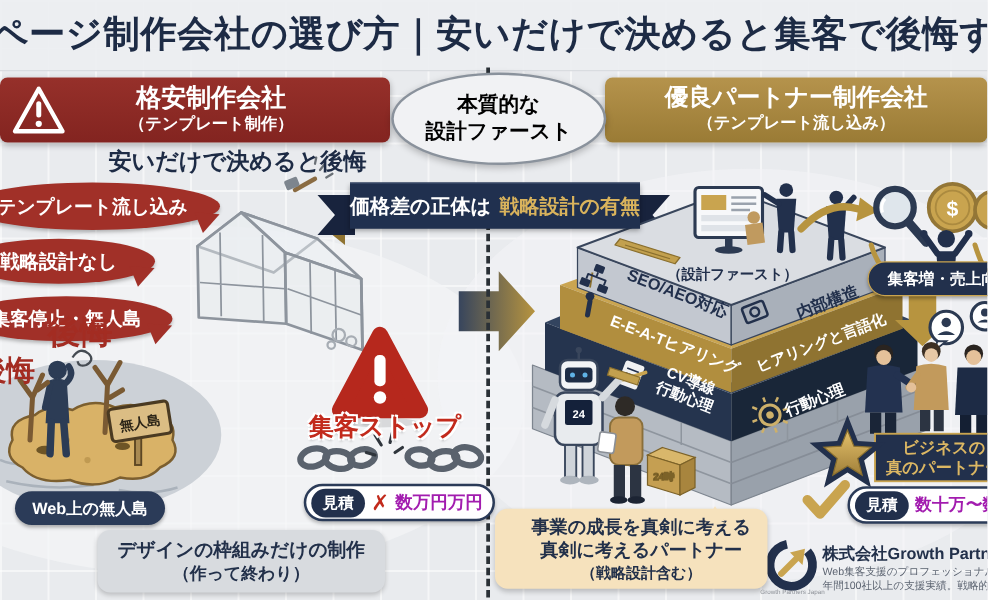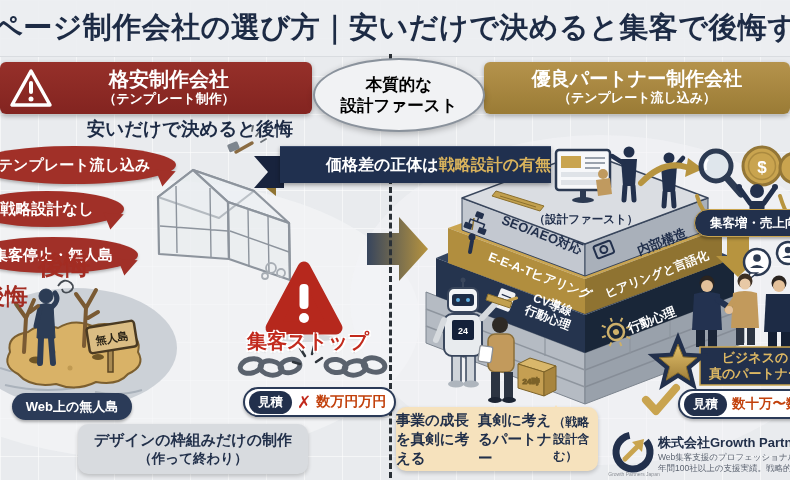--- a/index.html
+++ b/index.html
@@ -20,38 +20,38 @@
   .tagline{font-size:18px;font-weight:800;color:#1d2b45;text-align:center;white-space:nowrap;}
   .bubble{background:#a13028;color:#fff;font-weight:800;border-radius:50%;
     display:flex;align-items:center;justify-content:center;box-shadow:0 2px 3px rgba(0,0,0,.25);}
   .bubble .tail{position:absolute;right:-9px;bottom:2px;width:0;height:0;
     border:9px solid transparent;border-left:18px solid #a13028;transform:rotate(-22deg);}
   .regret{color:#a32c22;font-weight:900;white-space:nowrap;}
   .pill{background:#fff;border:2px solid #2b3b58;border-radius:16px;display:flex;align-items:center;
     gap:5px;padding:0 8px 0 4px;box-shadow:0 2px 3px rgba(0,0,0,.25);}
   .pill .badge{background:#22304c;color:#fff;border-radius:12px;font-size:12.5px;font-weight:800;
     padding:3px 9px;white-space:nowrap;}
-  .pill .val{font-size:14px;font-weight:800;color:#c2410c;white-space:nowrap;}
+  .pill .val{font-size:14px;font-weight:800;color:#a21caf;white-space:nowrap;}
   .pill .cross{color:#c22a1c;font-size:17px;font-weight:900;line-height:1;}
   .navy-pill{background:#22304c;color:#fff;font-weight:800;border-radius:14px;
     display:flex;align-items:center;justify-content:center;box-shadow:0 2px 3px rgba(0,0,0,.3);white-space:nowrap;}
   .notebox{background:#d8dbdf;border-radius:10px;display:flex;flex-direction:column;align-items:center;
     justify-content:center;color:#22304a;text-align:center;box-shadow:0 2px 4px rgba(0,0,0,.2);}
   .ellipse{background:#f1f2f4;border:2.5px solid #8a929c;border-radius:50%;
     display:flex;flex-direction:column;align-items:center;justify-content:center;
     color:#000000;font-weight:800;font-size:16.5px;line-height:1.25;box-shadow:0 2px 6px rgba(0,0,0,.25);text-align:center;}
   .ribbon-bar{background:#20304f;border-top:1px solid #3a4a6a;display:flex;align-items:center;
-    justify-content:flex-end;white-space:nowrap;font-size:16px;font-weight:800;box-shadow:0 2px 4px rgba(0,0,0,.35);padding-left:39px;}
+    justify-content:space-between;white-space:nowrap;font-size:16px;font-weight:800;box-shadow:0 2px 4px rgba(0,0,0,.35);}
   .ribbon-bar .w{color:#fff;} .ribbon-bar .g{color:#d9b35c;}
   .divider{border-left:3px dashed #2a3036;}
   .stoptext{color:#c22a1c;font-weight:900;font-size:20px;white-space:nowrap;
     text-shadow:-1.5px -1.5px 0 #fff,1.5px -1.5px 0 #fff,-1.5px 1.5px 0 #fff,1.5px 1.5px 0 #fff,0 2px 2px rgba(0,0,0,.2);}
   .facetext{font-weight:800;white-space:nowrap;text-align:center;}
-  .tanbox{background:#f6e2bd;border-radius:10px;display:flex;flex-direction:row;align-items:center;
-    justify-content:center;color:#22304a;text-align:left;box-shadow:0 2px 4px rgba(0,0,0,.2);}
+  .tanbox{background:#f6e2bd;border-radius:10px;display:flex;flex-direction:column;align-items:center;
+    justify-content:center;color:#22304a;text-align:right;box-shadow:0 2px 4px rgba(0,0,0,.2);padding-left:16px;}
   .tanbox .tail{position:absolute;top:-10px;right:34px;width:0;height:0;
     border:8px solid transparent;border-bottom:12px solid #f6e2bd;}
   .ftco{font-size:13px;font-weight:800;color:#22304a;white-space:nowrap;}
   .ftds{font-size:8.5px;color:#5b6370;white-space:nowrap;}
 </style>
 </head>
 <body>
 
 <div class="canvas">
 

